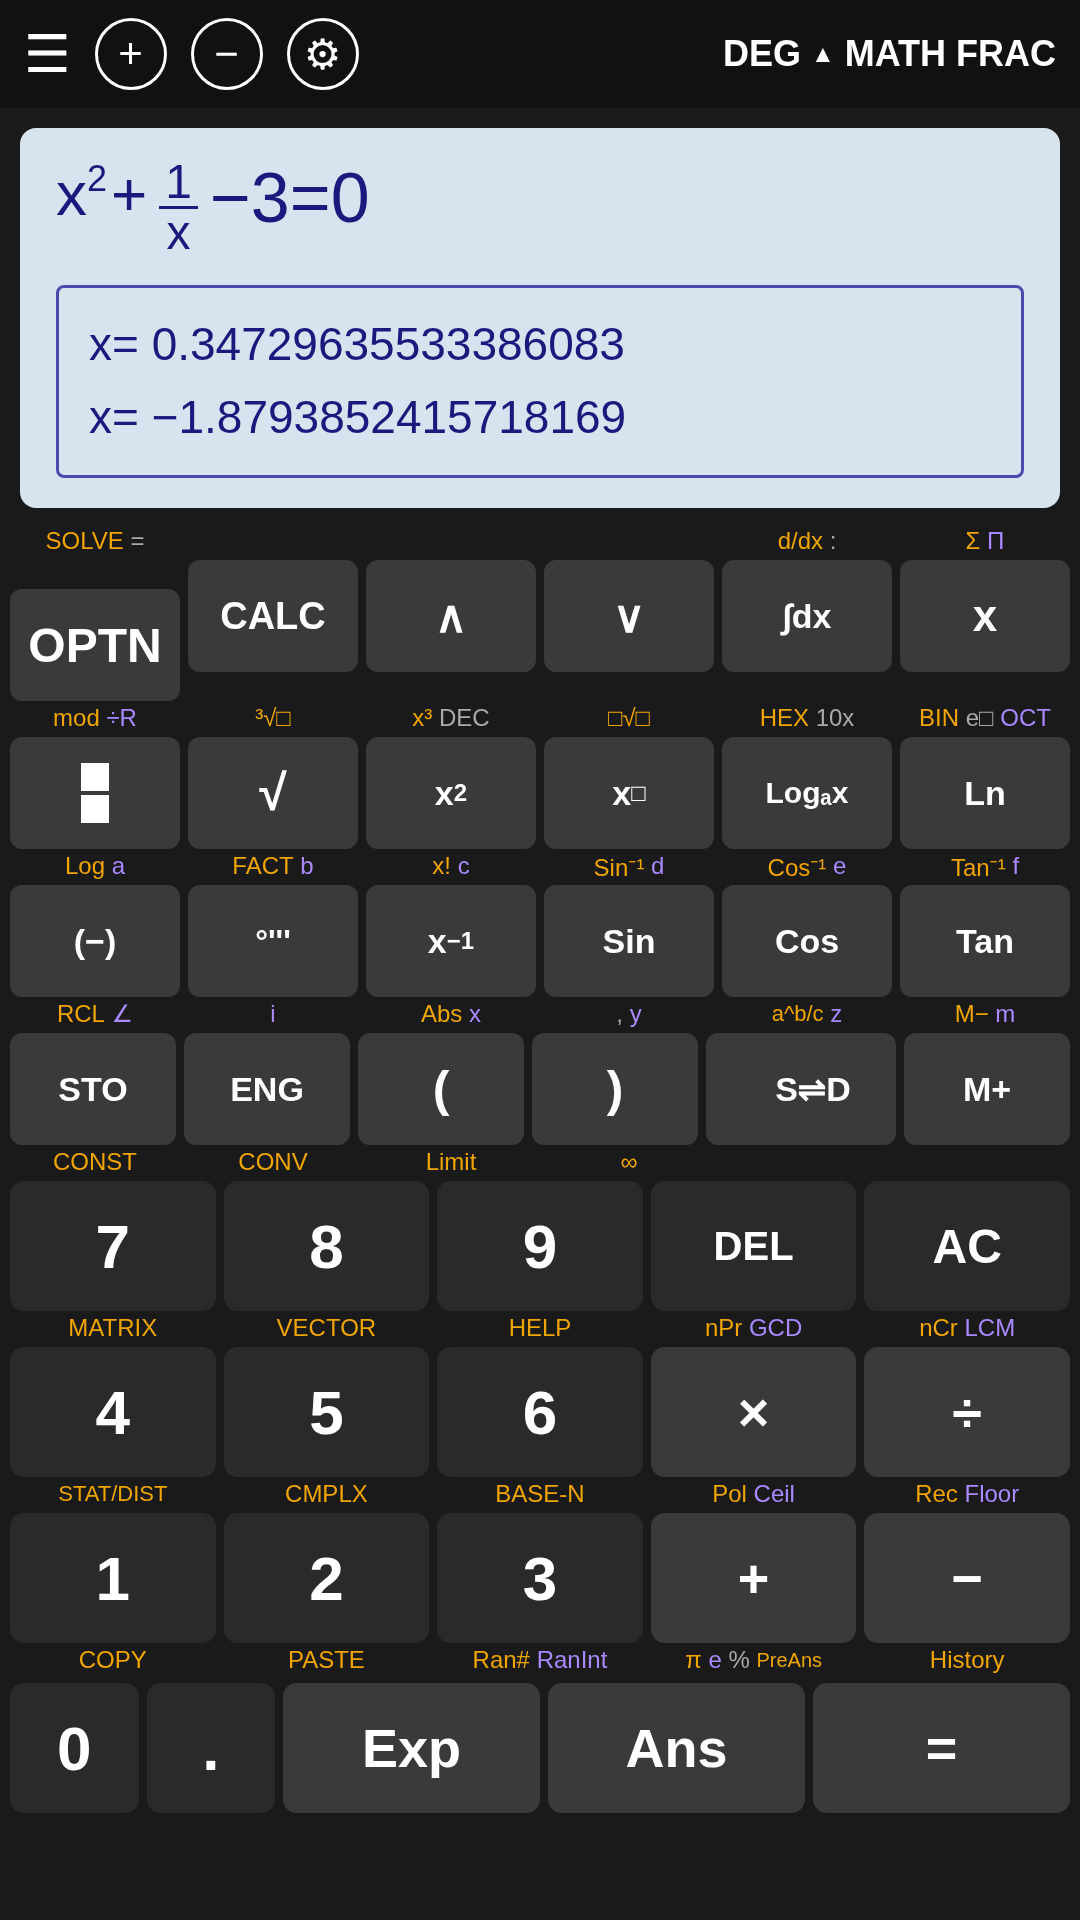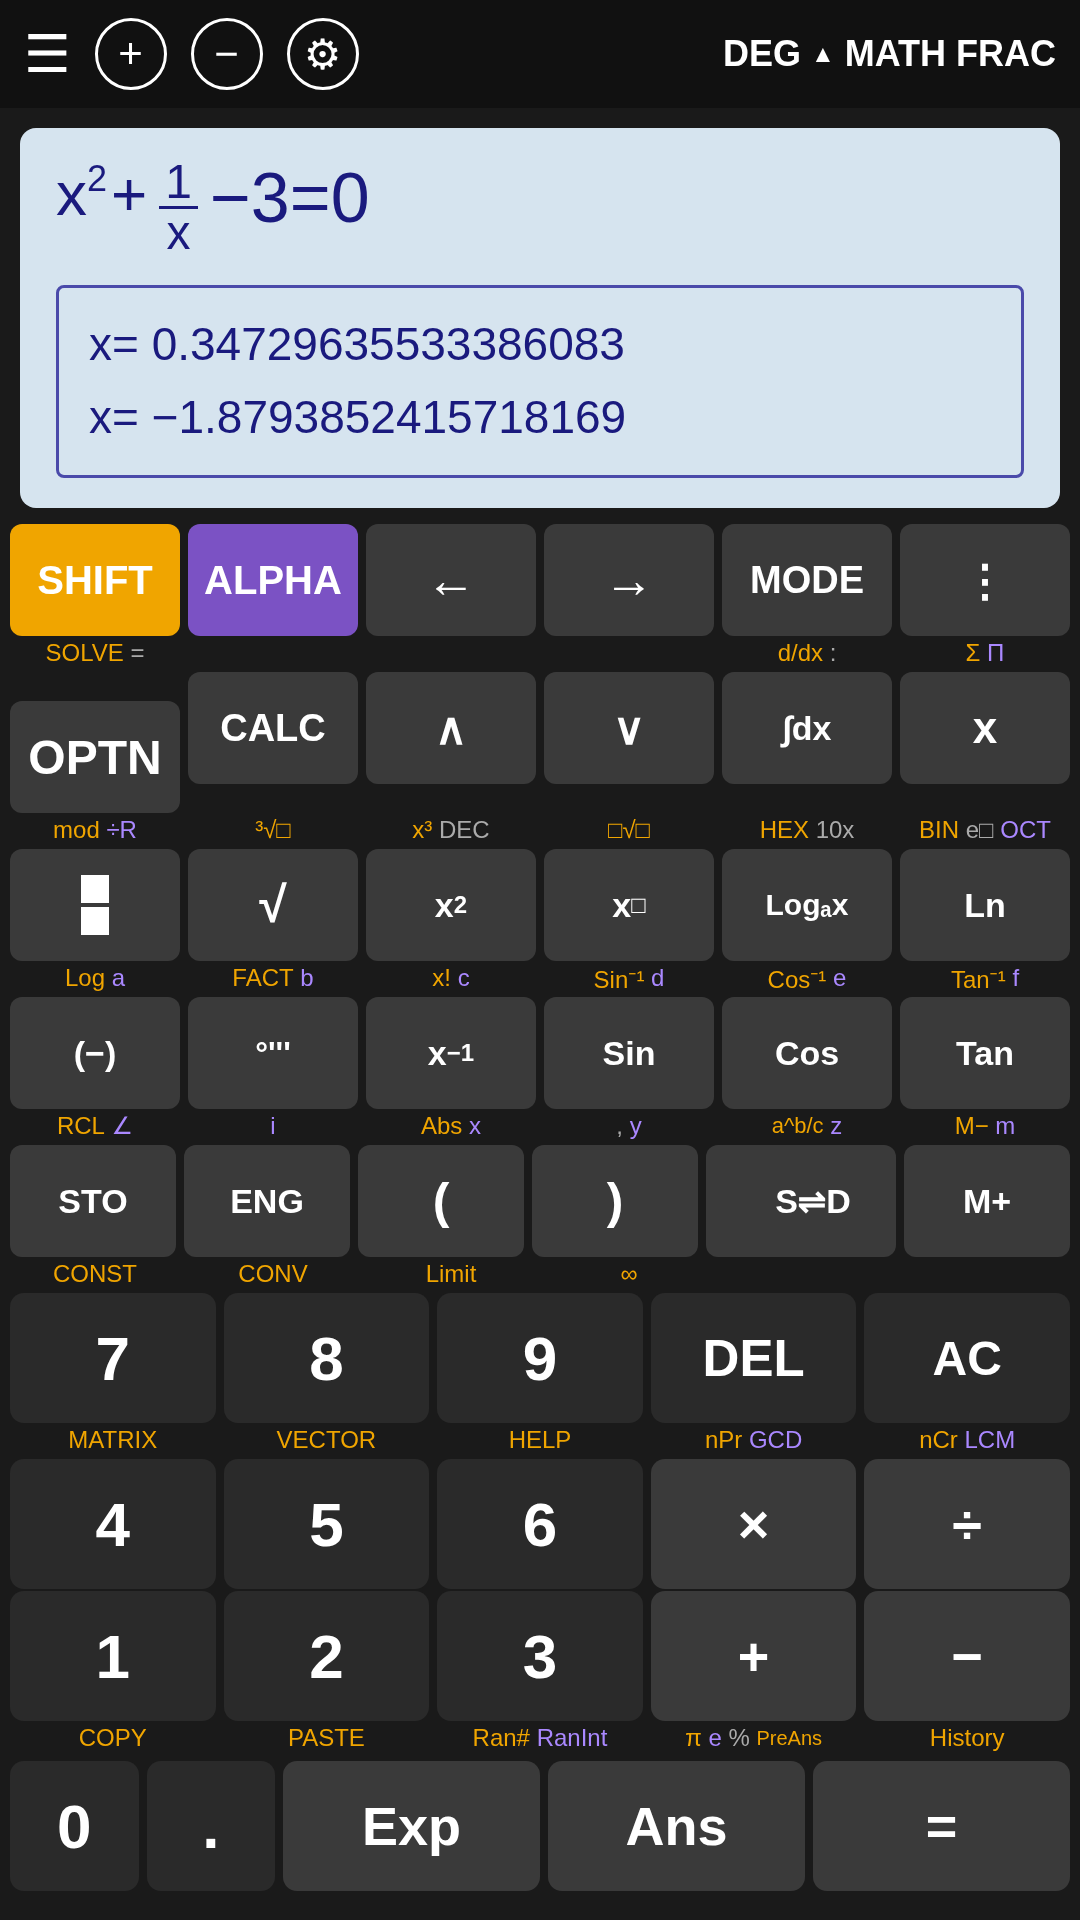--- a/index.html
+++ b/index.html
@@ -226,28 +226,20 @@
   </div>
   <div class="results">
     <div class="result-line">x=  0.34729635533386083</div>
     <div class="result-line">x=  −1.87938524157181​69</div>
   </div>
 </div>
 
 <div class="keyboard">
 
   <div class="key-row-wrapper">
-    <div class="key-row">
-      <button class="key key-main shift-key">SHIFT</button>
-      <button class="key key-main alpha-key">ALPHA</button>
-      <button class="key key-main" style="font-size:50px;">←</button>
-      <button class="key key-main" style="font-size:50px;">→</button>
-      <button class="key key-main" style="font-size:38px;">MODE</button>
-      <button class="key key-main" style="font-size:44px;">⋮</button>
-    </div>
     <div class="sub-labels">
       <div class="sub-label-cell"><span class="yellow">SOLVE</span>&nbsp;<span class="white">=</span></div>
       <div class="sub-label-cell"></div>
       <div class="sub-label-cell"></div>
       <div class="sub-label-cell"></div>
       <div class="sub-label-cell"><span class="yellow">d/dx</span>&nbsp;<span class="white">:</span></div>
       <div class="sub-label-cell"><span class="yellow">Σ</span>&nbsp;<span class="purple">Π</span></div>
     </div>
   </div>
 
@@ -342,21 +334,21 @@
       <div class="sub-label-cell"></div>
       <div class="sub-label-cell"></div>
     </div>
   </div>
 
   <div class="key-row-wrapper">
     <div class="key-row">
       <button class="key key-num">7</button>
       <button class="key key-num">8</button>
       <button class="key key-num">9</button>
-      <button class="key key-num del-key" style="font-size:51px;">DEL</button>
+      <button class="key key-num del-key" style="font-size:40px;">DEL</button>
       <button class="key key-num ac-key" style="font-size:48px;">AC</button>
     </div>
     <div class="sub-labels">
       <div class="sub-label-cell">
           <span class="yellow">MATRIX</span>
         </div>
       <div class="sub-label-cell">
           <span class="yellow">VECTOR</span>
         </div>
       <div class="sub-label-cell">
@@ -367,20 +359,33 @@
     </div>
   </div>
 
   <div class="key-row-wrapper">
     <div class="key-row">
       <button class="key key-num">4</button>
       <button class="key key-num">5</button>
       <button class="key key-num">6</button>
       <button class="key key-op">×</button>
       <button class="key key-op">÷</button>
+    </div>
+    <div class="sub-labels">
+      <div class="sub-label-cell">
+          <span class="yellow" style="font-size:22px;">STAT/DIST</span>
+        </div>
+      <div class="sub-label-cell">
+          <span class="yellow">CMPLX</span>
+        </div>
+      <div class="sub-label-cell">
+          <span class="yellow">BASE-N</span>
+        </div>
+      <div class="sub-label-cell"><span class="yellow">Pol</span>&nbsp;<span class="purple">Ceil</span></div>
+      <div class="sub-label-cell"><span class="yellow">Rec</span>&nbsp;<span class="purple">Floor</span></div>
     </div>
   </div>
 
   <div class="key-row-wrapper">
     <div class="key-row">
       <button class="key key-num">1</button>
       <button class="key key-num">2</button>
       <button class="key key-num">3</button>
       <button class="key key-op">+</button>
       <button class="key key-op">−</button>

